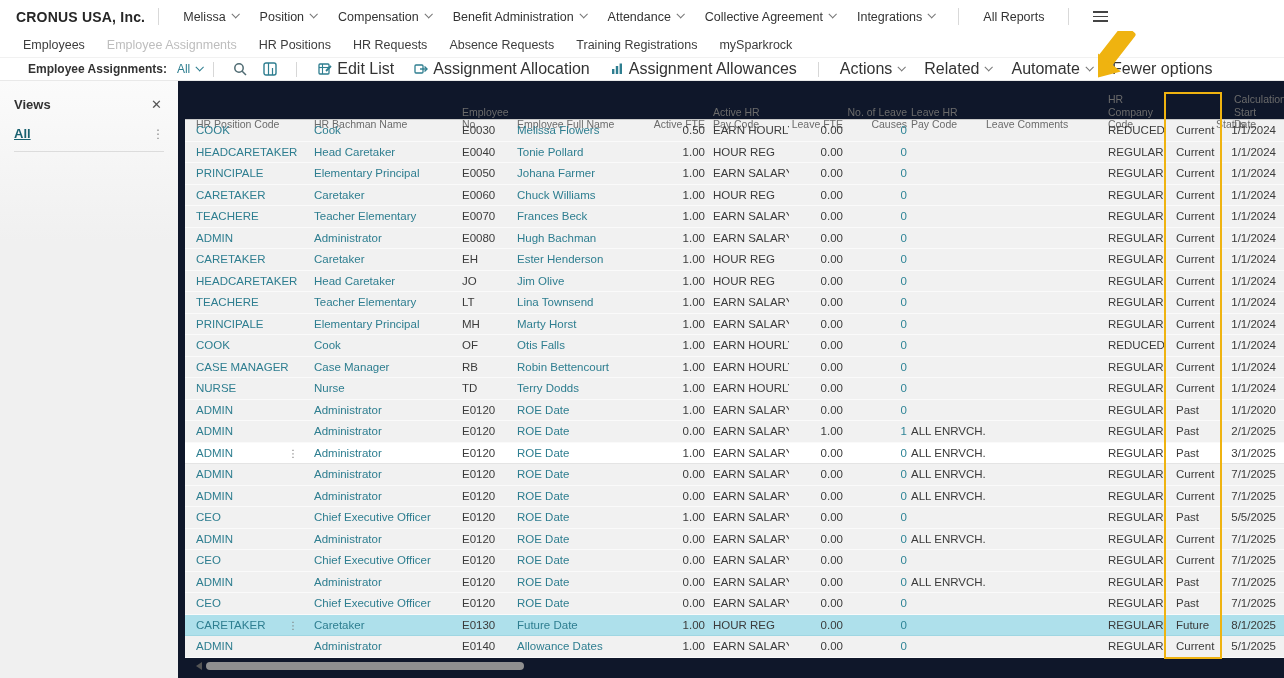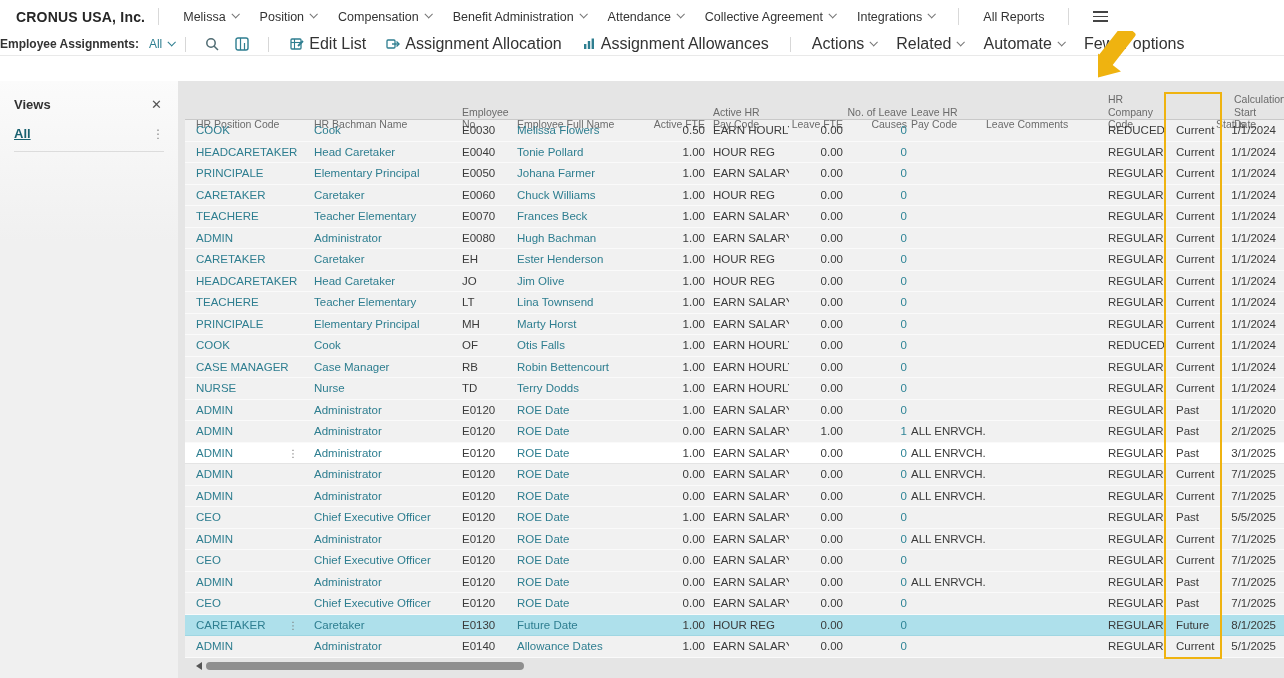--- a/index.html
+++ b/index.html
@@ -16,31 +16,31 @@
   .chev { width:6px; height:6px; border-right:1.2px solid #777; border-bottom:1.2px solid #777; transform:rotate(45deg) translateY(-1px); display:inline-block; margin-left:6px; margin-bottom:3px; }
   .hamburger { width:15px; display:inline-block; }
   .hamburger span { display:block; height:1.6px; background:#444; margin:3px 0; }
 
   
   .navbar { height:25px; display:flex; align-items:center; padding-left:12px; background:#fff; border-bottom:1px solid #f1f1f1; }
   .tab { font-size:12.5px; color:#3d3d3d; padding:0 11px; cursor:pointer; white-space:nowrap; }
   .tab.current { color:#bdbdbd; cursor:default; }
 
   
-  .toolbar { height:23px; display:flex; align-items:center; padding-left:0; background:#fff; border-bottom:1px solid #e9e9e9; }
+  .toolbar { height:23px; display:flex; align-items:center; padding-left:28px; background:#fff; border-bottom:1px solid #e9e9e9; }
   .tb-label { font-size:12px; font-weight:700; color:#333; margin-right:10px; }
   .tb-link { font-size:12px; color:#2e7e90; display:flex; align-items:center; cursor:pointer; white-space:nowrap; }
   .tb-link .chev { border-color:#2e7e90; }
   .tb-sep { width:1px; height:15px; background:#d7d7d7; margin:0 11px; }
   .tb-icon { display:flex; align-items:center; padding:0 8px; cursor:pointer; }
   .tb-btn { font-size:16px; color:#333; display:flex; align-items:center; gap:5px; padding:0 10px; cursor:pointer; white-space:nowrap; }
   .tb-menu { font-size:16px; color:#333; display:flex; align-items:center; padding:0 10px; cursor:pointer; white-space:nowrap; }
 
   
-  .content { position:absolute; top:81px; left:0; right:0; bottom:0; background:#e5e5e5; }
+  .content { position:absolute; top:81px; left:0; right:0; bottom:0; background:#0f172a; }
 
   
   .views-pane { position:absolute; left:0; top:0; width:178px; height:100%; padding:14px 14px 0 14px;
                 background:linear-gradient(#fbfbfb, #f0f0f0 160px); }
   .views-head { display:flex; justify-content:space-between; align-items:center; }
   .views-title { font-size:13px; font-weight:700; color:#333; }
   .views-close { font-size:13px; color:#555; cursor:pointer; padding:2px; }
   .views-item { display:flex; justify-content:space-between; align-items:center; margin-top:12px; padding-bottom:10px; border-bottom:1px solid #dcdcdc; }
   .views-item-label { font-size:13px; font-weight:700; color:#17606f; text-decoration:underline; cursor:pointer; }
   .dots { color:#8a8a8a; font-size:12px; cursor:pointer; }
@@ -126,20 +126,29 @@
     <span class="vdiv"></span>
     <span class="menu-item">
       <span class="hamburger">
           <span></span>
           <span></span>
           <span></span>
         </span>
     </span>
   </div>
 
+  <div class="navbar" id="navbar">
+      <span class="tab">Employees</span>
+      <span class="tab current">Employee Assignments</span>
+      <span class="tab">HR Positions</span>
+      <span class="tab">HR Requests</span>
+      <span class="tab">Absence Requests</span>
+      <span class="tab">Training Registrations</span>
+      <span class="tab">mySparkrock</span>
+    </div>
 
   <div class="toolbar">
     <span class="tb-label">Employee Assignments:</span>
     <span class="tb-link">
         <span>All</span>
         <span class="chev"></span>
       </span>
     <span class="tb-sep"></span>
     <span class="tb-icon">
         <span>

